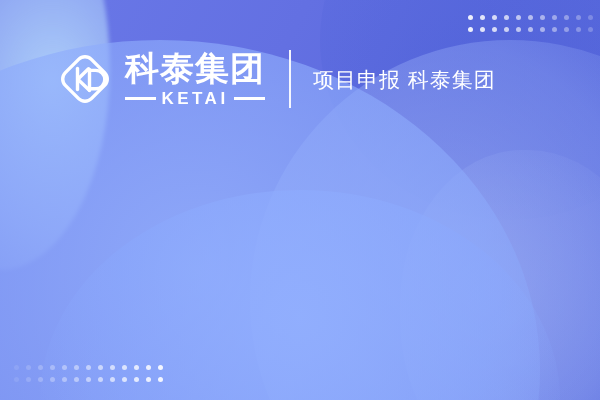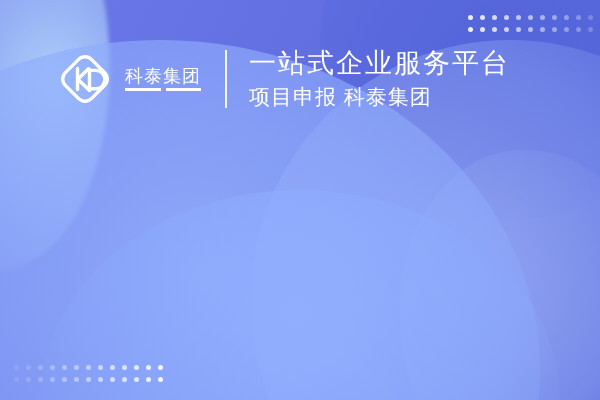--- a/index.html
+++ b/index.html
@@ -147,22 +147,22 @@
     flex: 0 0 auto;
   }
   .brand-words {
     margin-left: 13px;
     display: flex;
     flex-direction: column;
     align-items: stretch;
   }
   .brand-cn {
     color: #ffffff;
-    font-size: 18px;
-    font-weight: normal;
+    font-size: 34px;
+    font-weight: bold;
     letter-spacing: 1px;
     line-height: 1.05;
     white-space: nowrap;
   }
   .brand-en-row {
     display: flex;
     align-items: center;
     gap: 5px;
     margin-top: 3px;
   }
@@ -312,28 +312,28 @@
             <path d="M30.5 16.8 L19.8 27.2 L30.8 37.8"></path>
             <path d="M31.5 17.5 L31.5 38.5"></path>
             <path d="M31.5 18.4 L37.6 18.4 A 9.2 9.2 0 0 1 37.6 36.8 L33.4 36.8"></path>
           </g>
         </svg>
       </span>
       <span class="brand-words">
         <span class="brand-cn">科泰集团</span>
         <span class="brand-en-row">
           <span class="brand-rule"></span>
+          <span class="brand-en">KETAI</span>
           <span class="brand-rule"></span>
         </span>
       </span>
     </div>
 
     <div class="divider"></div>
 
     <div class="tagline">
-      <span class="tagline-main">一站式企业服务平台</span>
       <span class="tagline-sub">项目申报 科泰集团</span>
     </div>
 
   </div>
 
 
 </div>
 
 </body></html>

